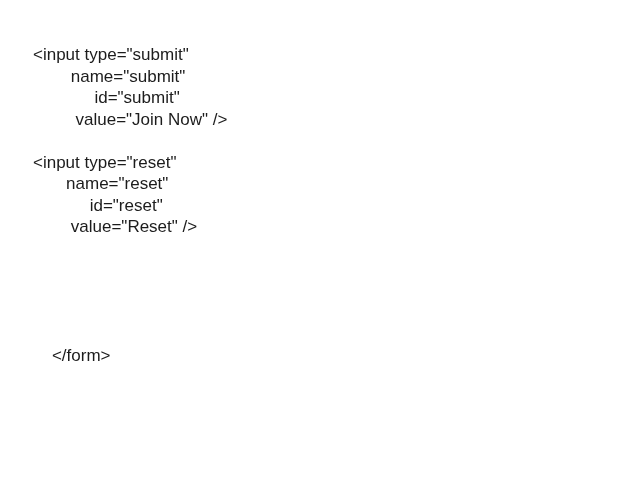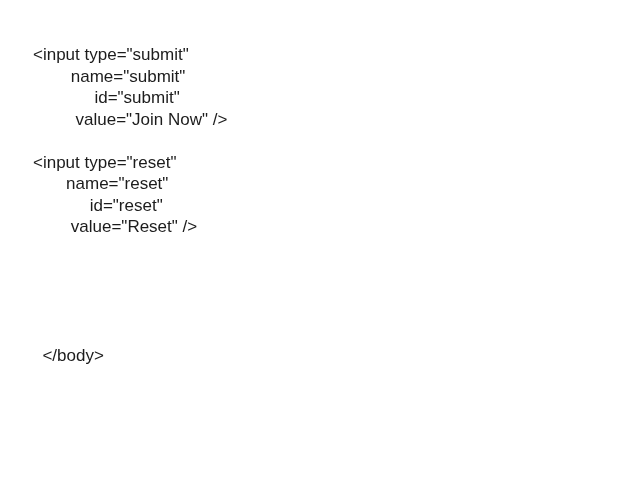--- a/index.html
+++ b/index.html
@@ -45,15 +45,15 @@
     <div class="code-line"></div>
     <div class="code-line">&lt;input type="reset"</div>
     <div class="code-line">       name="reset"</div>
     <div class="code-line">            id="reset"</div>
     <div class="code-line">        value="Reset" /&gt;</div>
     <div class="code-line"></div>
     <div class="code-line"></div>
     <div class="code-line"></div>
     <div class="code-line"></div>
     <div class="code-line"></div>
-    <div class="code-line">  &lt;/body&gt;</div>
+    <div class="code-line">    &lt;/form&gt;</div>
   </div>
 </div>
 
 </body></html>

